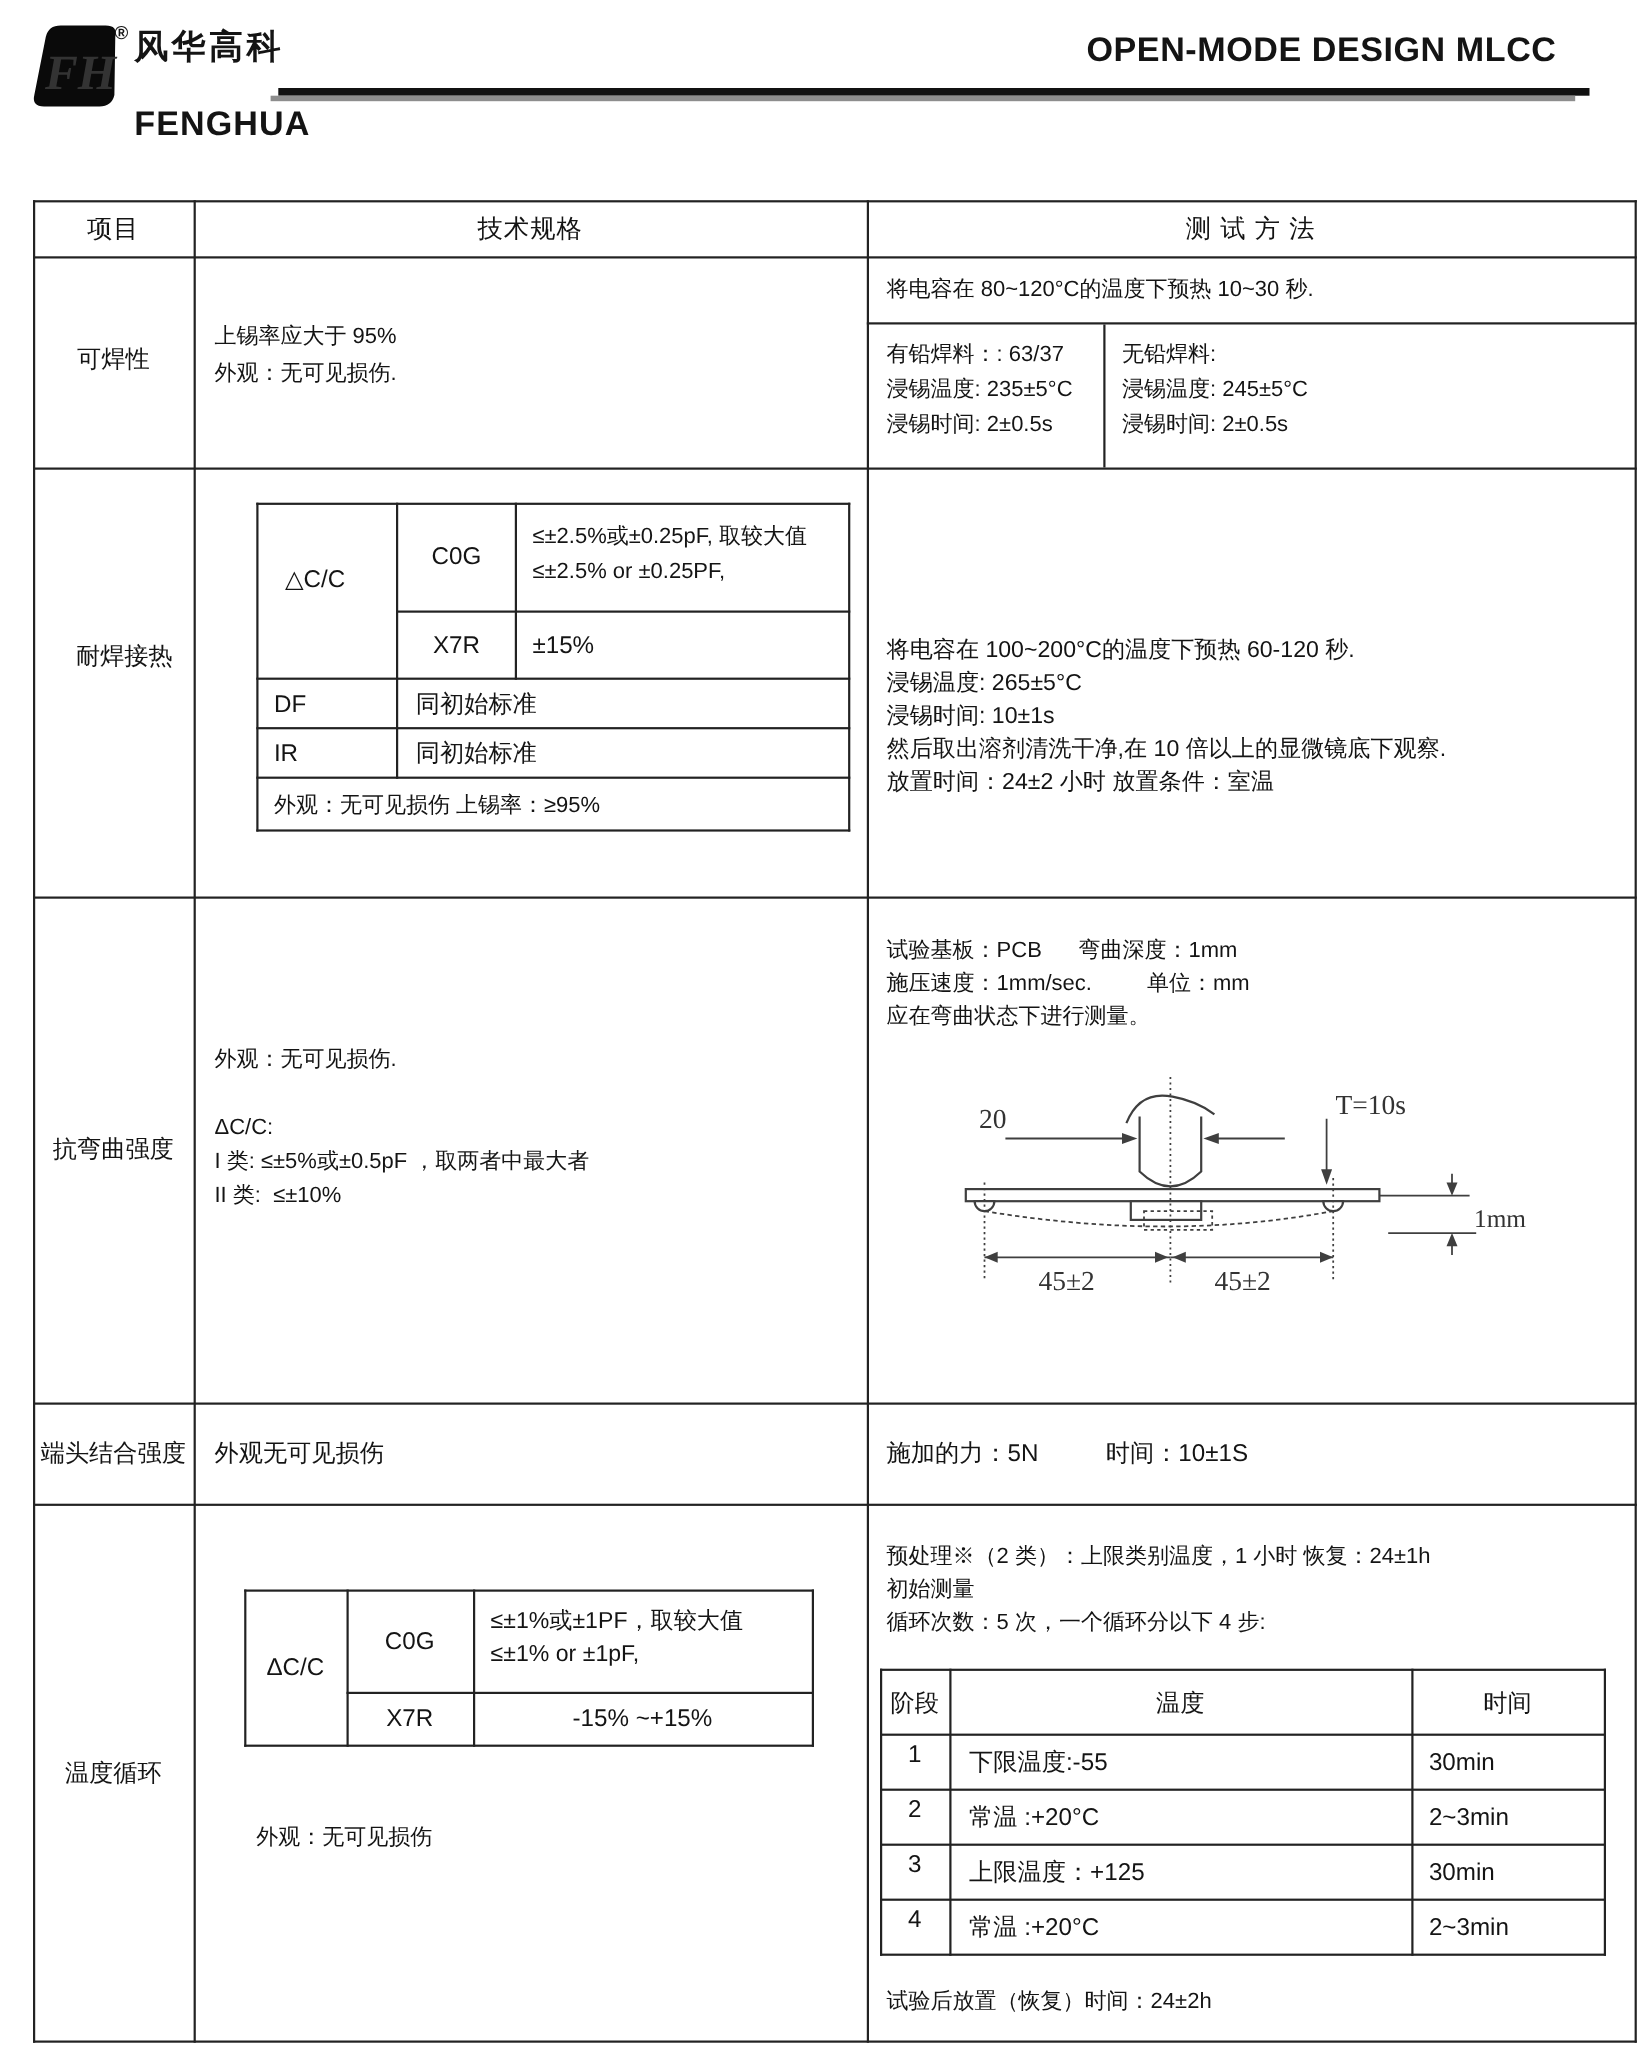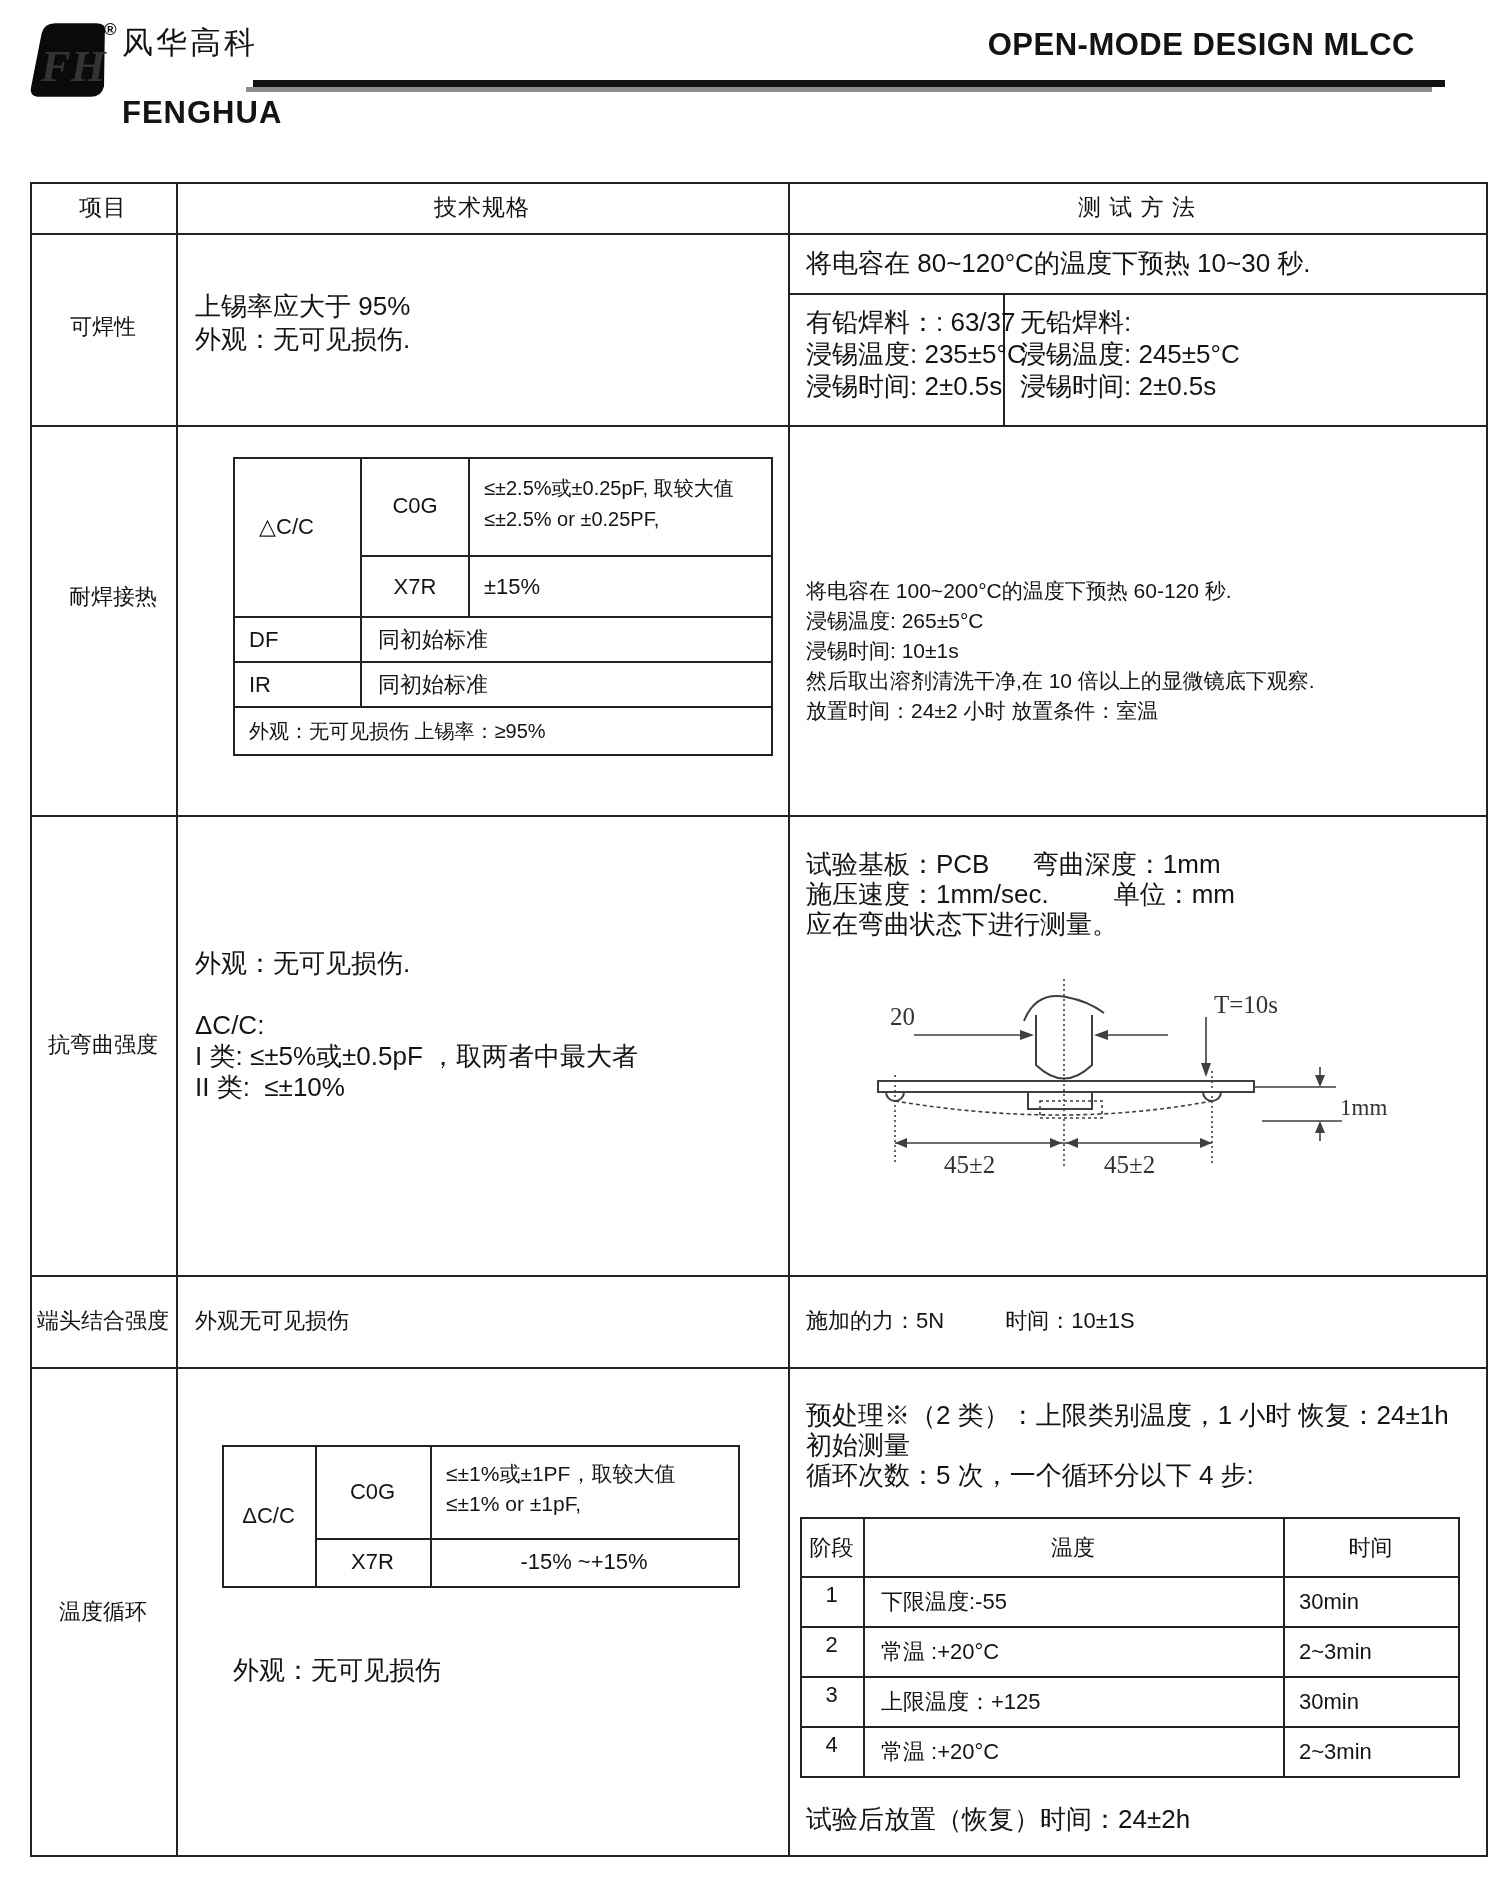--- a/index.html
+++ b/index.html
@@ -4,24 +4,24 @@
 <style>
   html,body{margin:0;padding:0;background:#fff;}
   .page{position:relative;width:1499px;height:1884px;background:#fff;overflow:hidden;
         font-family:"Liberation Sans",sans-serif;color:#141414;}
   .hl{position:absolute;height:2px;background:#222;}
   .vl{position:absolute;width:2px;background:#222;}
   .cell{position:absolute;display:flex;align-items:center;justify-content:center;
         text-align:center;font-size:22px;}
   .cell.left{justify-content:flex-start;text-align:center;}
   .cell.topnum{align-items:flex-start;padding-top:4px;}
-  .block{position:absolute;white-space:pre-wrap;font-size:26px;line-height:31px;}
+  .block{position:absolute;white-space:pre-wrap;font-size:20px;line-height:31px;}
   .hdr{font-size:23px;letter-spacing:1px;}
   .brand{position:absolute;left:122px;top:26px;line-height:34px;}
-  .brand .cn{font-size:31px;font-weight:normal;letter-spacing:3px;}
+  .brand .cn{font-size:31px;font-weight:bold;letter-spacing:3px;}
   .brand .en{font-size:31px;font-weight:bold;letter-spacing:1px;line-height:31px;margin-top:37px;}
   .title{position:absolute;top:27px;right:84px;font-size:31px;font-weight:bold;letter-spacing:.5px;}
   .regmark{position:absolute;left:104px;top:20px;font-size:17px;font-weight:bold;}
   .rule-black{position:absolute;left:253px;top:80px;width:1192px;height:7px;background:#111;}
   .rule-gray{position:absolute;left:246px;top:87px;width:1186px;height:5px;background:#8d8d8d;}
   svg text{font-family:"Liberation Serif",serif;fill:#333;}
 </style>
 </head>
 <body>
 

